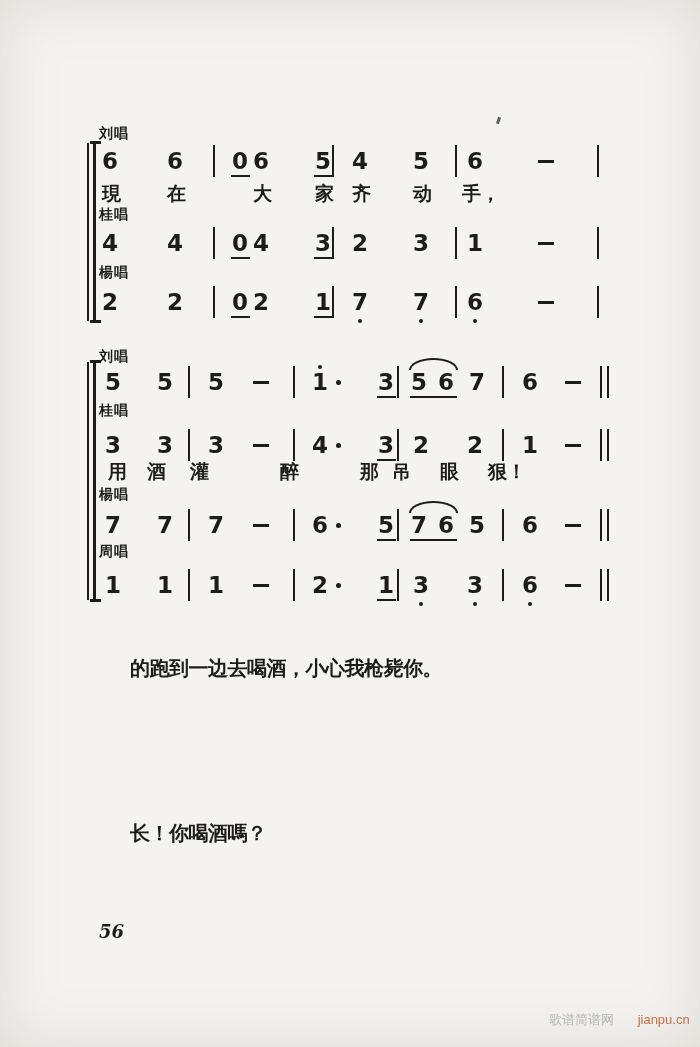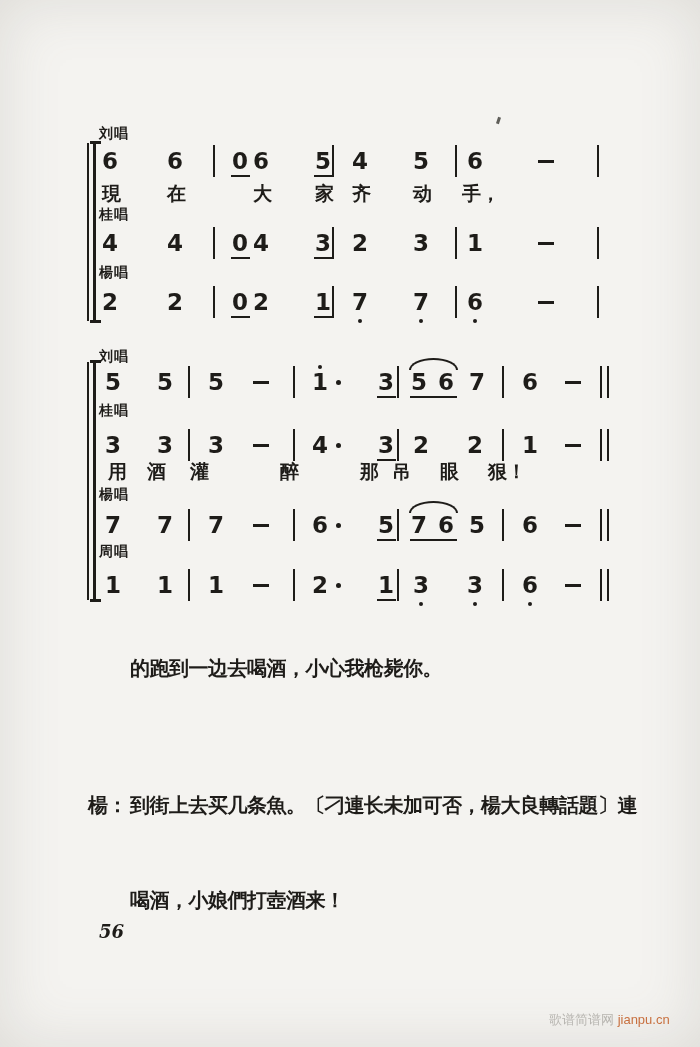--- a/index.html
+++ b/index.html
@@ -33,21 +33,21 @@
   .lrow{position:absolute;left:95px;width:520px;height:22px;}
   .syl{position:absolute;top:0;font-size:19px;font-weight:600;white-space:nowrap;}
   
   #dialogue{position:absolute;inset:0;}
   .drow{position:absolute;white-space:nowrap;font-size:20px;font-weight:600;letter-spacing:-0.5px;}
   .speaker{font-weight:700;margin-right:3px;}
   .pageno{position:absolute;left:99px;top:921px;font-size:18px;font-weight:700;font-style:italic;
           font-family:"DejaVu Serif", serif;}
   .watermark{position:absolute;left:549px;top:1011px;font-size:13px;
              font-family:"Liberation Sans", sans-serif;white-space:nowrap;}
-  .wm-name{color:#b7b5b0;} .wm-url{color:#c8703f;margin-left:0;}
+  .wm-name{color:#b7b5b0;} .wm-url{color:#c8703f;margin-left:20px;}
   .speck{position:absolute;left:497px;top:117px;width:3px;height:7px;background:#3a3833;transform:rotate(18deg);opacity:.8;}
 </style>
 </head>
 <body>
 
 <div class="page">
   <div id="score">
       <div class="bracket" style="top: 143px; height: 178px;"></div>
       <div class="vlabel" style="top: 125px;">刘唱</div>
       <div class="nrow" style="top: 149px;">
@@ -195,22 +195,21 @@
         <div class="nt ld" style="left: 318px;">3</div>
         <div class="nt ld" style="left: 372px;">3</div>
         <div class="bar" style="left: 407px;"></div>
         <div class="nt ld" style="left: 427px;">6</div>
         <div class="dsh" style="left: 470px;"></div>
         <div class="db" style="left: 505px;"></div>
       </div>
     </div>
   <div id="dialogue">
       <div class="drow" style="top: 655px; left: 130px;"><span class="dtext">的跑到一边去喝酒，小心我枪毙你。</span></div>
-      <div class="drow" style="top: 792px; left: 88px;"><span class="speaker">楊：</span><span class="dtext">到街上去买几条魚。〔刁連长未加可否，楊大良轉話題〕連</span></div>
-      <div class="drow" style="top: 887px; left: 130px;"><span class="dtext">喝酒，小娘們打壺酒来！</span></div>
+      <div class="drow" style="top: 820px; left: 130px;"><span class="dtext">长！你喝酒嗎？</span></div>
     </div>
   <div class="pageno">56</div>
   <div class="watermark">
     <span class="wm-name">歌谱简谱网</span>
     <span class="wm-url">jianpu.cn</span>
   </div>
   <div class="speck"></div>
 </div>
 
 </body></html>

